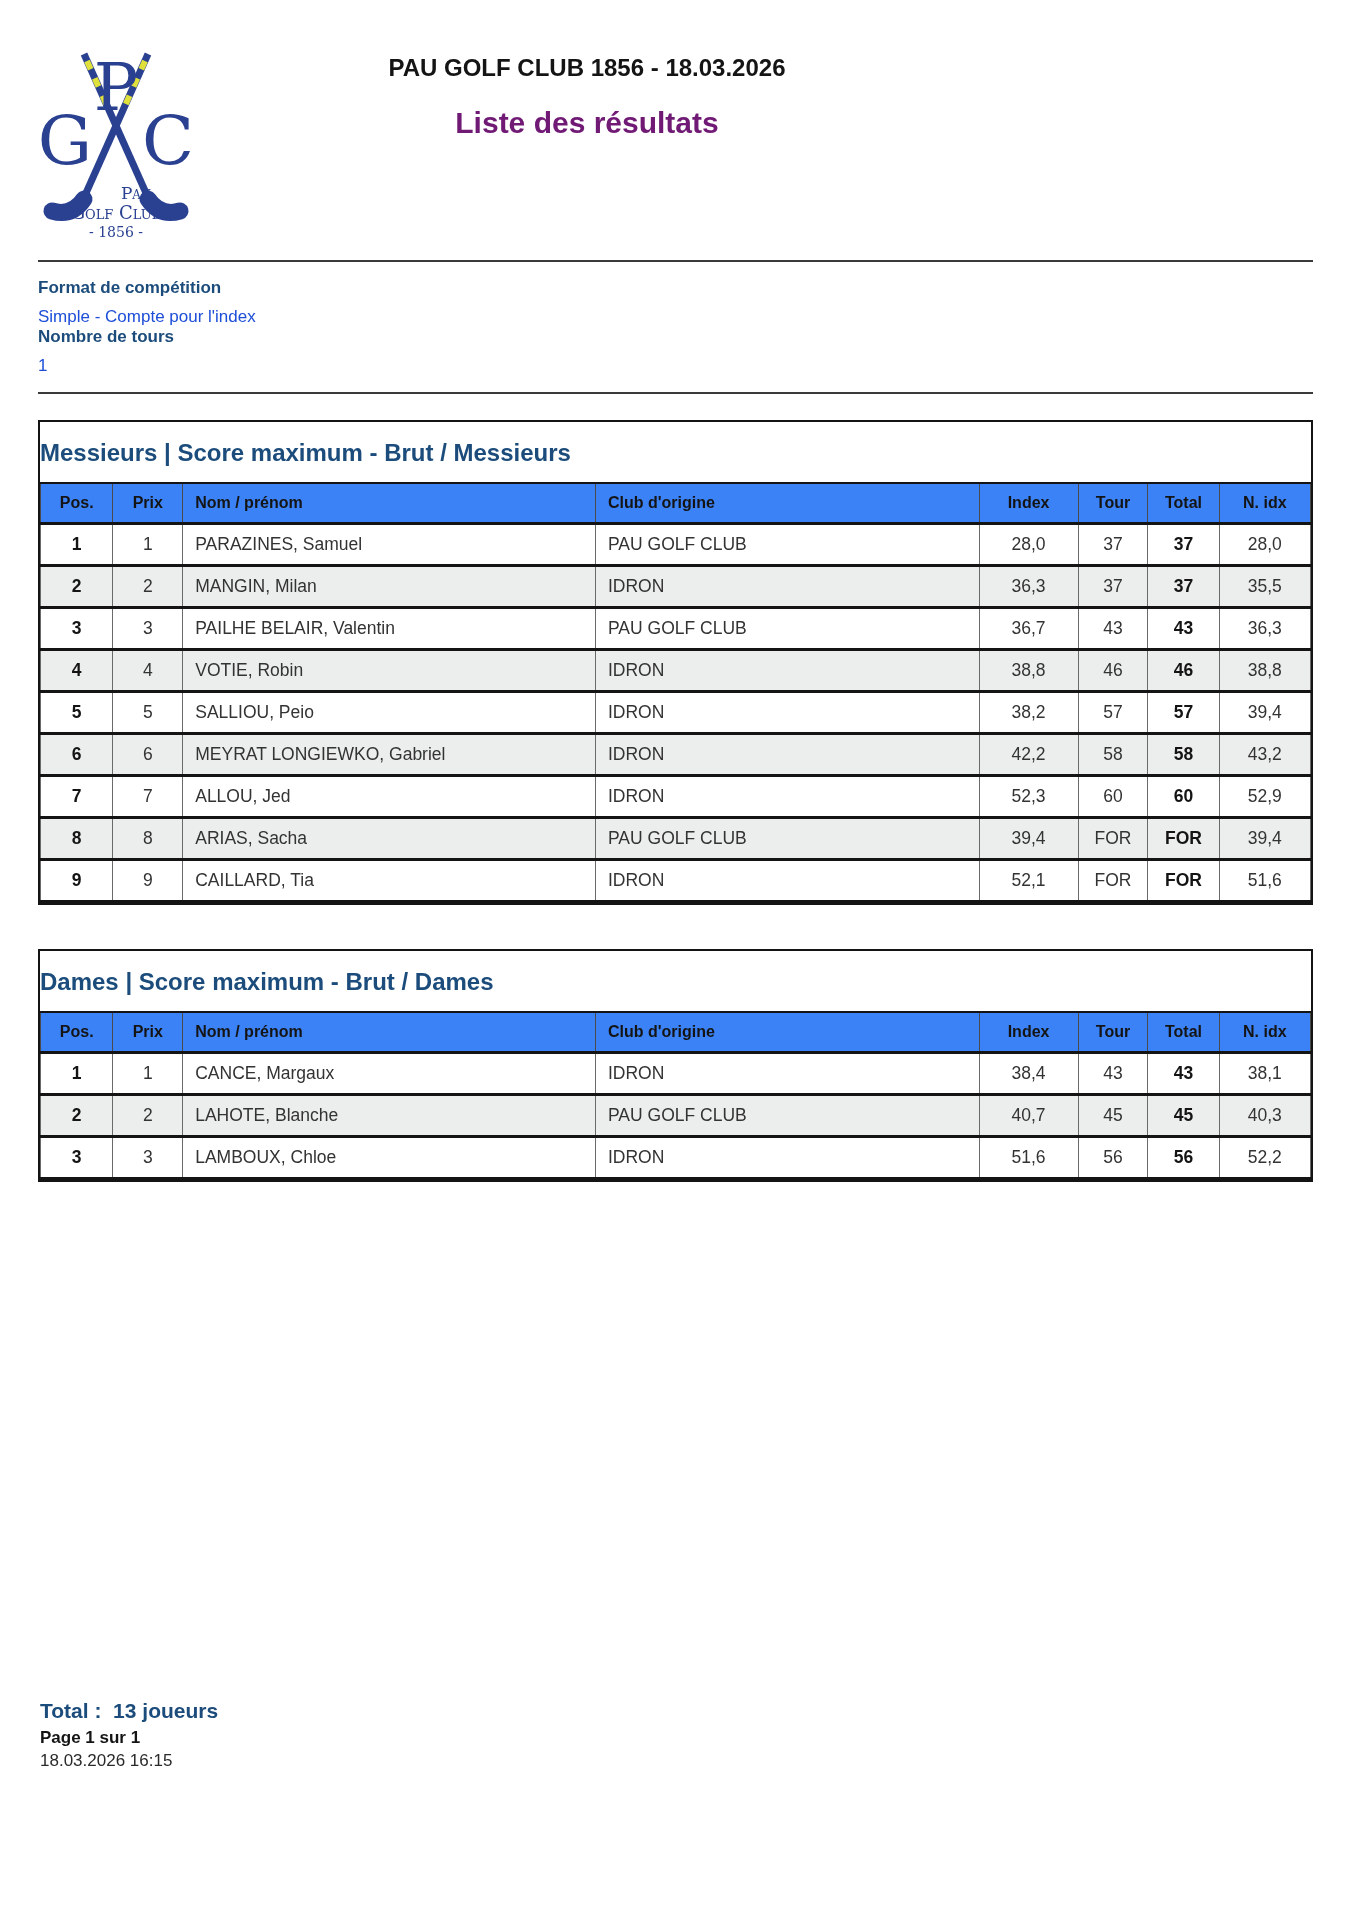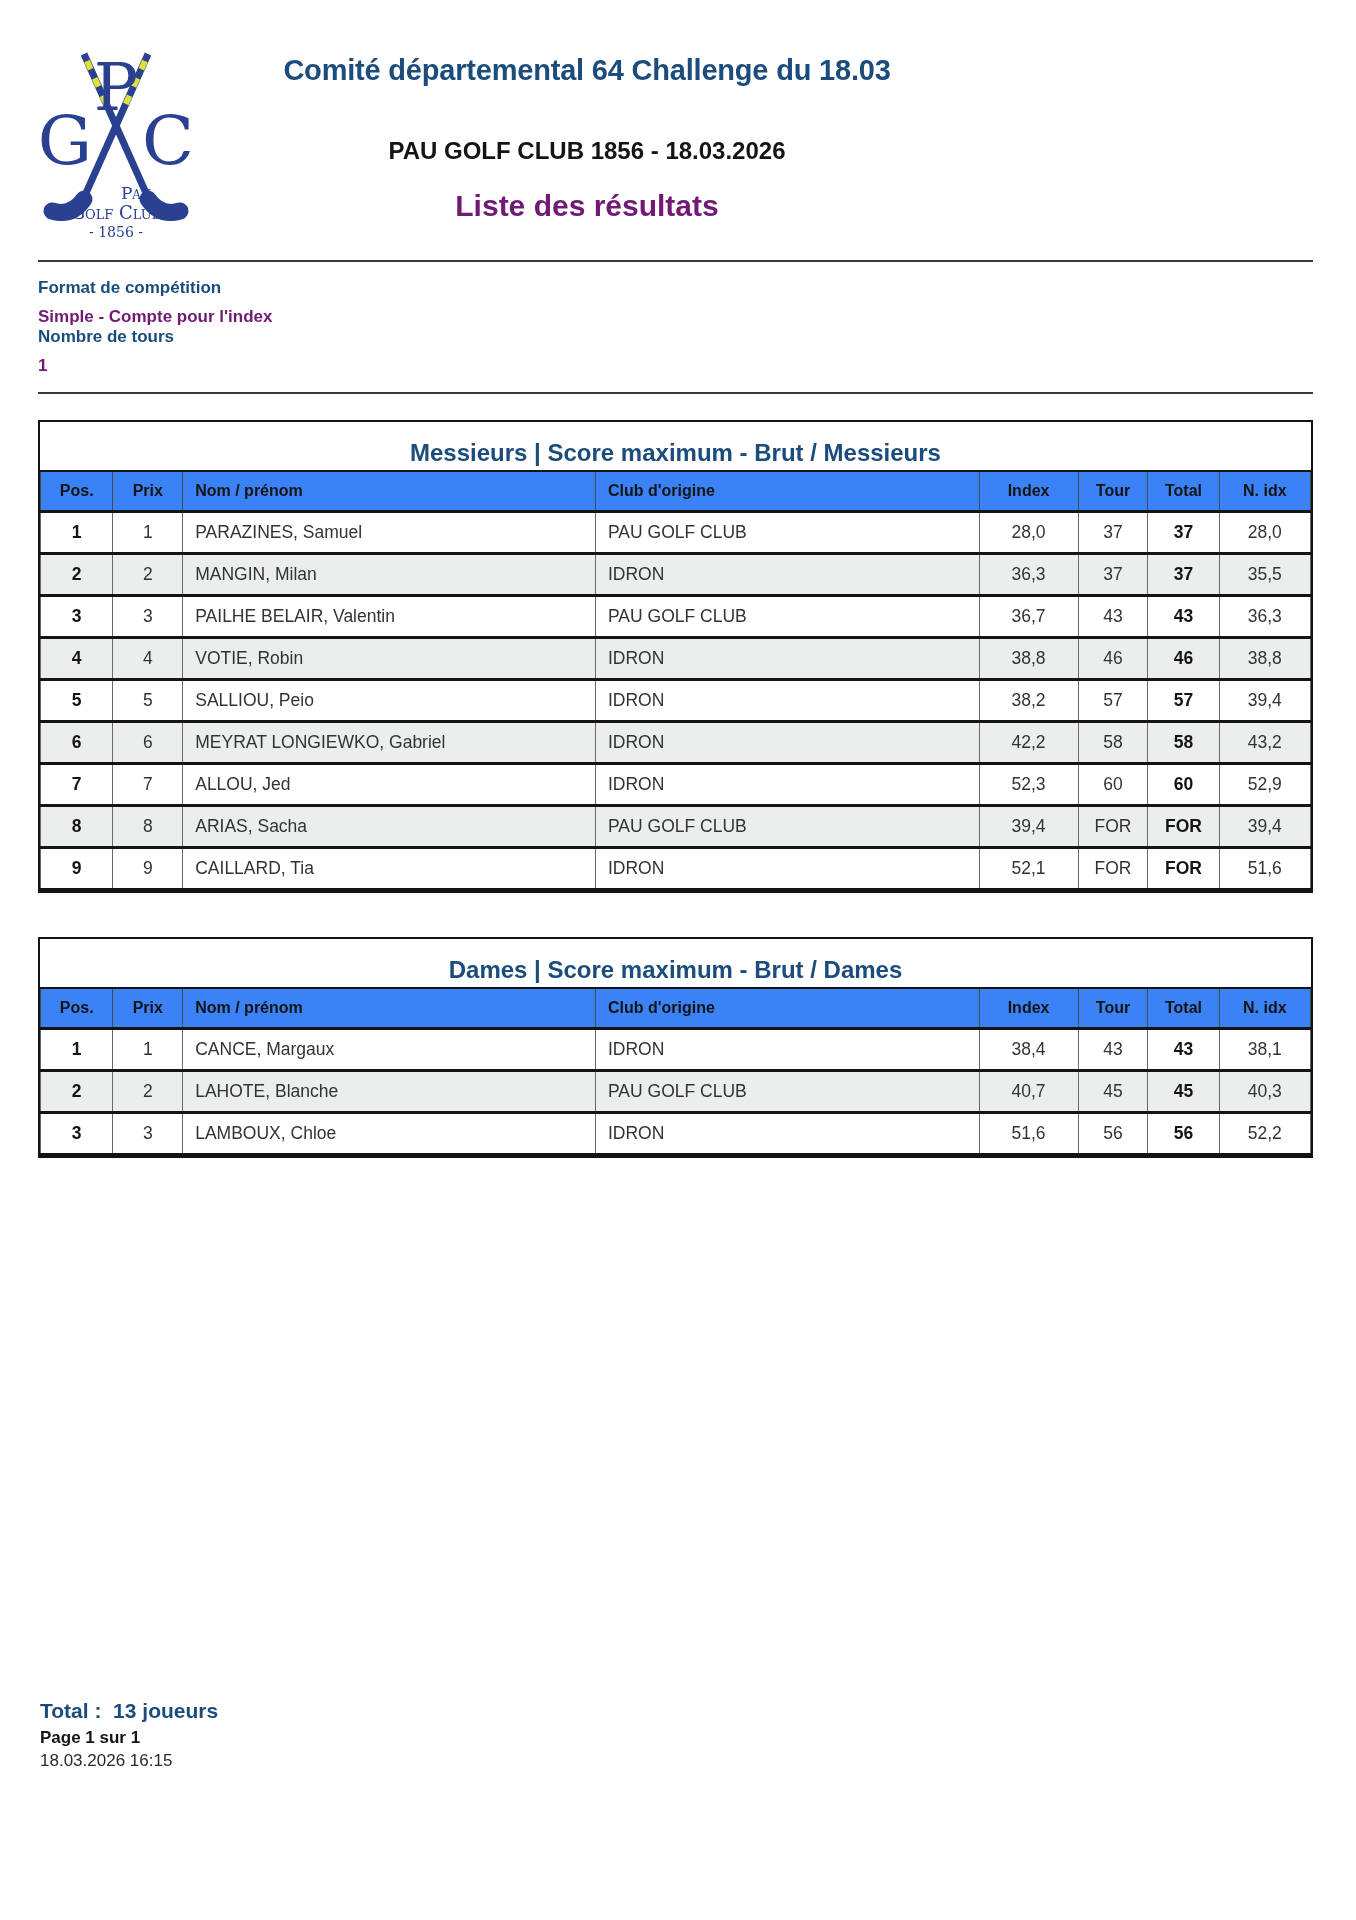--- a/index.html
+++ b/index.html
@@ -31,33 +31,33 @@
 
   .rule {
     border: none; border-top: 2px solid #3a3a3a;
     margin: 16px 43px 0 38px;
   }
 
   
   .meta { display: flex; padding: 16px 43px 0 38px; flex-direction: column; }
   .meta-col-left { width: 592px; flex: none; }
   .meta-label { font-size: 17px; font-weight: 700; color: #1b4c7b; }
-  .meta-value { font-size: 17px; font-weight: 700; color: #701a75; margin-top: 9px; }
+  .meta-value { font-size: 17px; font-weight: 400; color: #1d4ed8; margin-top: 9px; }
 
   
   .table-wrap {
     margin: 26px 43px 0 38px;
     border: 2px solid #141414;
     background: #fff;
   }
   .table-wrap.second { margin-top: 44px; }
   .table-title {
-    text-align: center; color: #1b4c7b;
+    color: #1b4c7b;
     font-size: 24px; font-weight: 700;
-    padding: 17px 0 3px 0;
+    padding: 17px 0 15px 0;
   }
   table { width: 100%; border-collapse: collapse; table-layout: fixed; }
   th {
     background: #3b82f6; font-size: 16px; font-weight: 700; color: #141414;
     padding: 10px 6px; text-align: center;
     border: 1px solid #4a4a4a;
     border-top: 2px solid #141414; border-bottom: 2px solid #141414;
   }
   td {
     font-size: 17.5px; color: #333;
@@ -104,21 +104,20 @@
       <text x="76" y="74" text-anchor="middle" font-family="DejaVu Serif, serif" font-size="66" fill="#2a4191">P</text>
       <text x="25" y="128" text-anchor="middle" font-family="DejaVu Serif, serif" font-size="68" fill="#2a4191">G</text>
       <text x="128" y="128" text-anchor="middle" font-family="DejaVu Serif, serif" font-size="68" fill="#2a4191">C</text>
 
       <text x="96" y="163" text-anchor="middle" font-family="DejaVu Serif, serif" font-size="17" fill="#2a4191" style="font-variant:small-caps">Pau</text>
       <text x="76" y="183" text-anchor="middle" font-family="DejaVu Serif, serif" font-size="18" fill="#2a4191" style="font-variant:small-caps">Golf Club</text>
       <text x="76" y="201" text-anchor="middle" font-family="DejaVu Serif, serif" font-size="14" fill="#2a4191">- 1856 -</text>
     </svg>
   </div>
   <div class="title-col">
-    <div class="page-title">Comité départemental 64 Challenge du 18.03</div>
     <div class="page-subtitle">PAU GOLF CLUB 1856 - 18.03.2026</div>
     <div class="results-heading">Liste des résultats</div>
   </div>
 </div>
 
 <hr class="rule">
 
 <div class="meta">
   <div class="meta-col-left">
     <div class="meta-label">Format de compétition</div>

